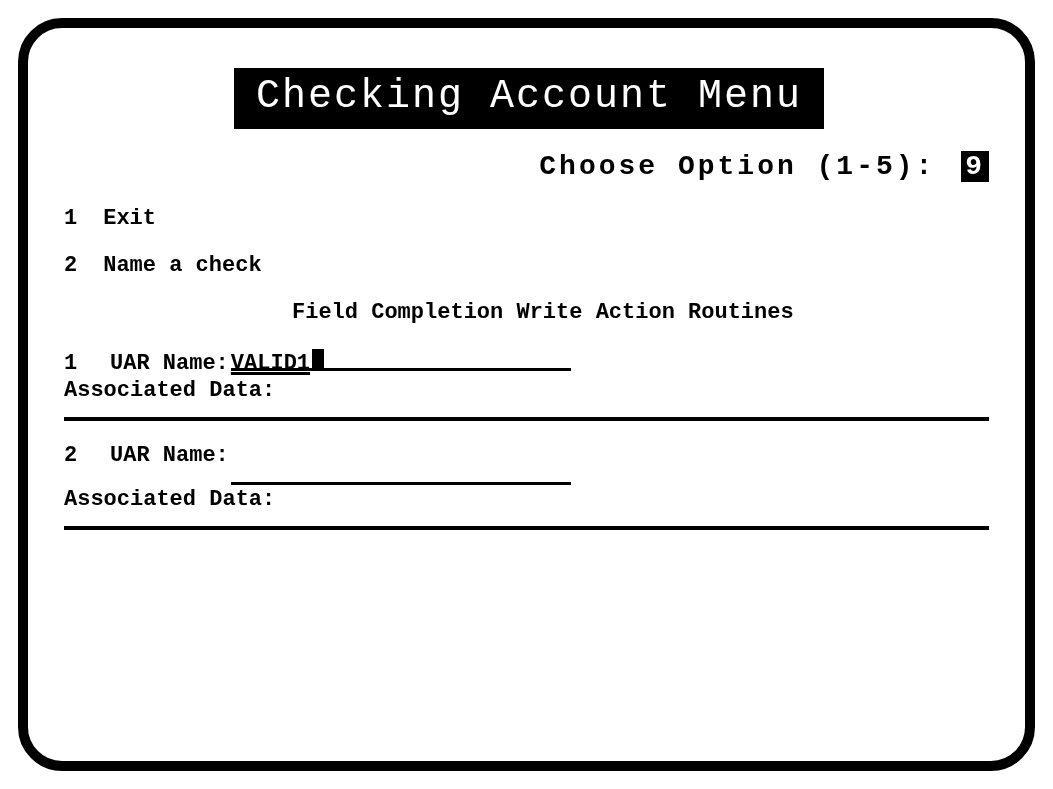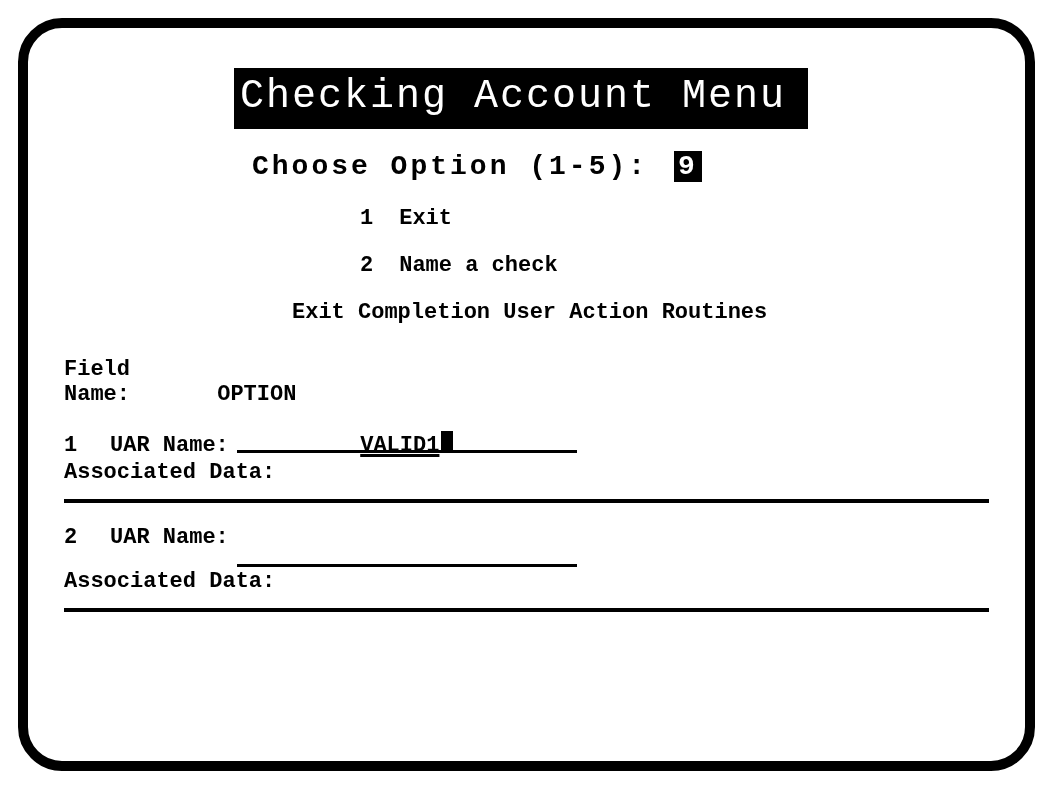--- a/index.html
+++ b/index.html
@@ -23,41 +23,41 @@
     border-radius: 44px;
     padding: 40px 36px 20px 36px;
     position: relative;
   }
   .title-bar {
     display: inline-block;
     background: #000;
     color: #fff;
     font-size: 40px;
     letter-spacing: 2px;
-    padding: 6px 22px 10px 6px;
+    padding: 6px 22px 10px 22px;
     margin-left: 170px;
     font-weight: normal;
   }
   .prompt-row {
     margin-top: 22px;
     margin-left: 188px;
     font-size: 28px;
     letter-spacing: 3px;
+    text-align: right;
   }
   .prompt-row .cursor-box {
     display: inline-block;
     background: #000;
     color: #fff;
     padding: 0 4px;
     margin-left: 6px;
     font-size: 28px;
   }
   .menu-list {
     margin-top: 24px;
-    margin-left: 296px;
     font-size: 22px;
   }
   .menu-item {
     margin-bottom: 22px;
   }
   .menu-item .num {
     display: inline-block;
     width: 26px;
   }
   .section-title {
@@ -89,24 +89,23 @@
   }
   .uar-row .uar-label {
     display: inline-block;
     text-align: right;
   }
   .uar-value-wrap {
     display: inline-flex;
     align-items: baseline;
     border-bottom: 3px solid #000;
     min-width: 340px;
-    margin-left: 8px;
+    margin-left: 2px;
     height: 24px;
     vertical-align: baseline;
-    justify-content: center;
   }
   .uar-value-wrap .val {
     text-decoration: underline;
     text-decoration-thickness: 3px;
     text-underline-offset: 3px;
   }
   .uar-value-wrap .caret {
     display: inline-block;
     width: 12px;
     height: 22px;
@@ -141,26 +140,22 @@
       <div class="menu-item">
         <span class="num">1</span>
         <span>Exit</span>
       </div>
       <div class="menu-item">
         <span class="num">2</span>
         <span>Name a check</span>
       </div>
     </div>
 
-    <div class="section-title">Exit Completion User Action Routines</div>
+    <div class="section-title">Field Completion Write Action Routines</div>
 
-    <div class="field-name-row">
-      <span class="label">Field Name:</span>
-      <span>OPTION</span>
-    </div>
 
     
     <div class="uar-block">
       <div class="uar-row">
         <span class="idx">1</span>
         <span class="uar-label">UAR Name:</span>
         <span class="uar-value-wrap">
           <span class="val">VALID1</span>
             <span class="caret"></span>
         </span>

